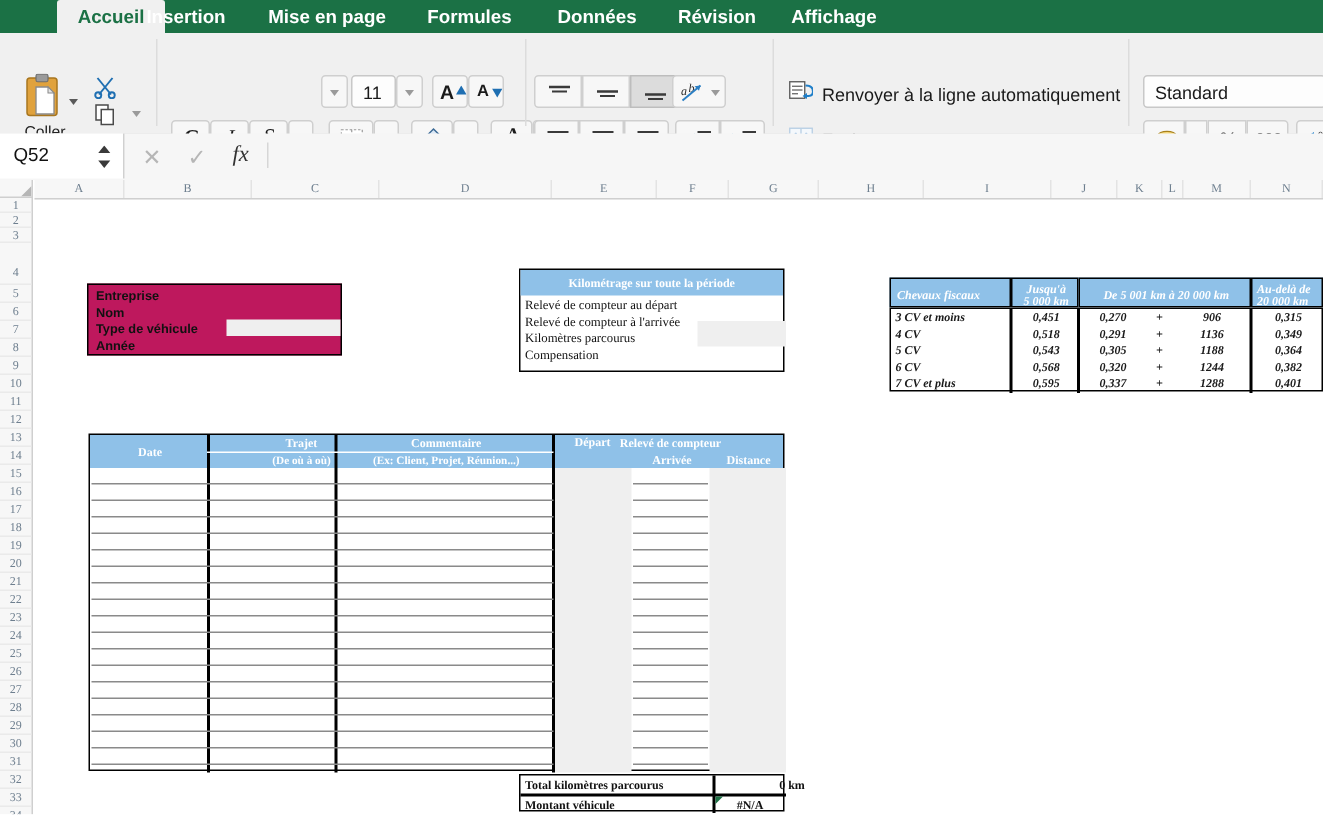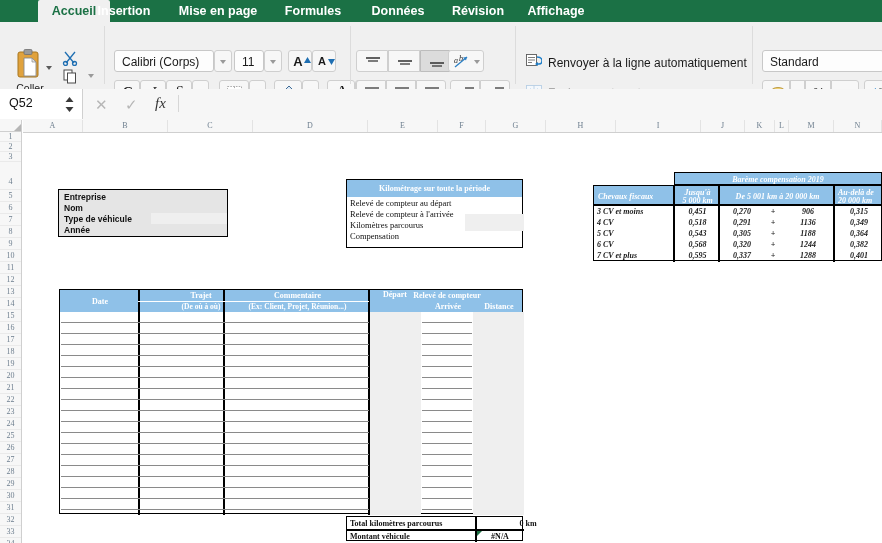--- a/index.html
+++ b/index.html
@@ -111,23 +111,20 @@
     </svg>
     <div class="caret lite" style="left:88px;top:52px;"></div>
 
     <svg style="position:absolute;left:61px;top:66px;width:18px;height:16px;" viewBox="0 0 18 16">
       <path d="M2 13 L7 8 L11 12 L6 15 Z" fill="#4E95D0"></path>
       <path d="M7 8 L13 2 L16 5 L11 12 Z" fill="#CFE3F5" stroke="#5A87AE" stroke-width="0.8"></path>
     </svg>
 
     <div class="grp-sep" style="left:104px;"></div>
 
-    <div class="cb" style="left:114px;top:28px;width:100px;height:22px;line-height:22px;">
-      <span class="cbtxt">Calibri (Corps)</span>
-    </div>
     <div class="rb" style="left:214px;top:28px;width:18px;height:22px;">
       <div class="caret lite" style="left:5px;top:9px;"></div>
     </div>
 
     <div class="cb" style="left:234px;top:28px;width:30px;height:22px;line-height:22px;">
       <span class="cbtxt">11</span>
     </div>
     <div class="rb" style="left:264px;top:28px;width:18px;height:22px;">
       <div class="caret lite" style="left:5px;top:9px;"></div>
     </div>
@@ -391,40 +388,39 @@
       <div class="rh" style="top:358px;height:12px;line-height:12px;">30</div>
       <div class="rh" style="top:370px;height:12px;line-height:12px;">31</div>
       <div class="rh" style="top:382px;height:12px;line-height:12px;">32</div>
       <div class="rh" style="top:394px;height:12px;line-height:12px;">33</div>
       <div class="rh" style="top:406px;height:12px;line-height:12px;">34</div>
 
     </div>
 
     <div class="canvas">
 
-      <div class="blk bord" style="left:35px;top:56px;width:170px;height:48px;background:#e5e5e5;">
+      <div class="blk bord" style="left:35px;top:56px;width:170px;height:48px;background:#be185d;">
         <div class="shade" style="left:92px;top:23px;width:76px;height:11px;"></div>
         <span class="lblb" style="left:5px;top:2px;">Entreprise</span>
         <span class="lblb" style="left:5px;top:13px;">Nom</span>
         <span class="lblb" style="left:5px;top:24px;">Type de véhicule</span>
         <span class="lblb" style="left:5px;top:35px;">Année</span>
       </div>
 
       <div class="blk bord" style="left:323px;top:46px;width:177px;height:69px;background:#fff;">
         <div class="bhead" style="position:absolute;left:0;top:0;width:100%;height:17px;line-height:17px;font-size:8px;">Kilométrage sur toute la période</div>
         <div class="shade" style="left:118px;top:34px;width:59px;height:17px;"></div>
         <span class="lbl" style="left:3px;top:18px;">Relevé de compteur au départ</span>
         <span class="lbl" style="left:3px;top:29px;">Relevé de compteur à l'arrivée</span>
         <span class="lbl" style="left:3px;top:40px;">Kilomètres parcourus</span>
         <span class="lbl" style="left:3px;top:51px;">Compensation</span>
       </div>
 
       <div class="blk" style="left:570px;top:39px;width:289px;height:72px;">
 
-        <div class="bhead" style="position:absolute;left:81px;top:0;width:208px;height:13px;line-height:13px;font-size:8px;font-style:italic;border:1.6px solid #000;box-sizing:border-box;">Barème compensation 2019</div>
 
         <div class="blk bord" style="left:0;top:13px;width:81px;height:20px;background:#8FC1E8;">
           <span class="bth" style="left:4px;top:6px;text-align:left;">Chevaux fiscaux</span>
         </div>
         <div class="blk bord" style="left:81px;top:13px;width:45px;height:20px;background:#8FC1E8;">
           <span class="bth" style="left:0;top:2px;width:45px;">Jusqu'à</span>
           <span class="bth" style="left:0;top:10px;width:45px;">5 000 km</span>
         </div>
         <div class="blk bord" style="left:126px;top:13px;width:115px;height:20px;background:#8FC1E8;">
           <span class="bth" style="left:0;top:6px;width:115px;">De 5 001 km à 20 000 km</span>

